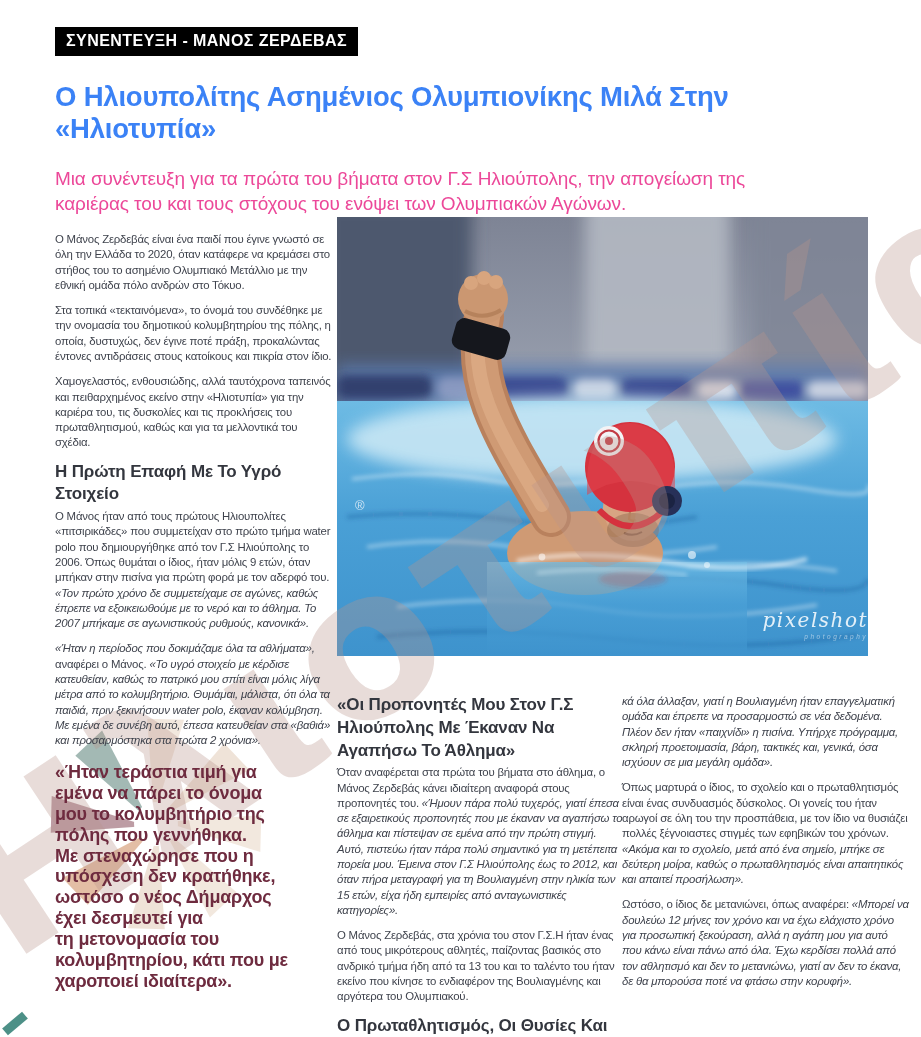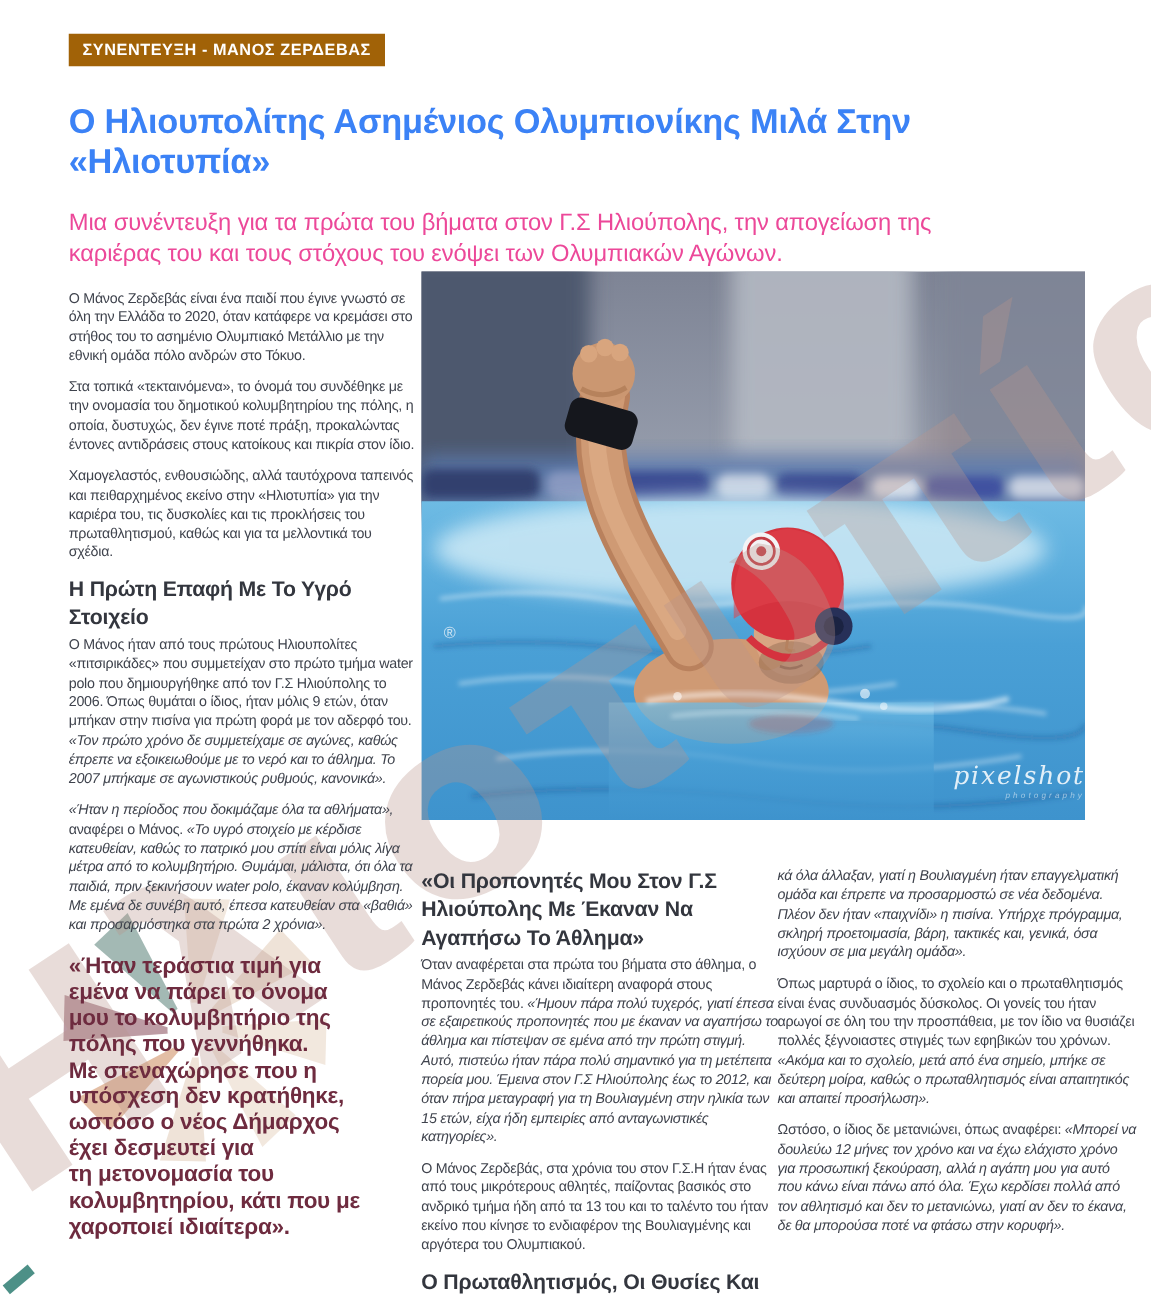--- a/index.html
+++ b/index.html
@@ -4,21 +4,21 @@
 <style>
   html,body{margin:0;padding:0;}
   body{
     width:921px;height:1037px;position:relative;overflow:hidden;background:#ffffff;
     font-family:"Liberation Sans","DejaVu Sans",sans-serif;
     -webkit-font-smoothing:antialiased;
   }
   
   .kicker{
     position:absolute;left:55px;top:27px;z-index:20;
-    background:#a16207;color:#fff;font-weight:bold;font-size:13px;
+    background:#000000;color:#fff;font-weight:bold;font-size:16px;
     padding:5px 11px 6px;letter-spacing:.45px;
   }
   .title{
     position:absolute;left:55px;top:63px;width:680px;z-index:20;
     font-size:27.5px;font-weight:bold;color:#3b82f6;line-height:1.15;letter-spacing:-.2px;
   }
   .lede{
     position:absolute;left:55px;top:147px;width:745px;z-index:20;
     font-size:19px;color:#ec4899;line-height:1.33;letter-spacing:-.1px;
   }

